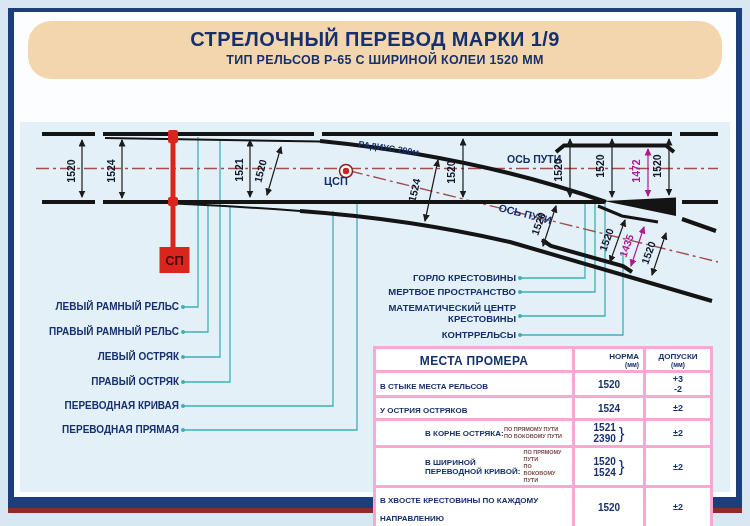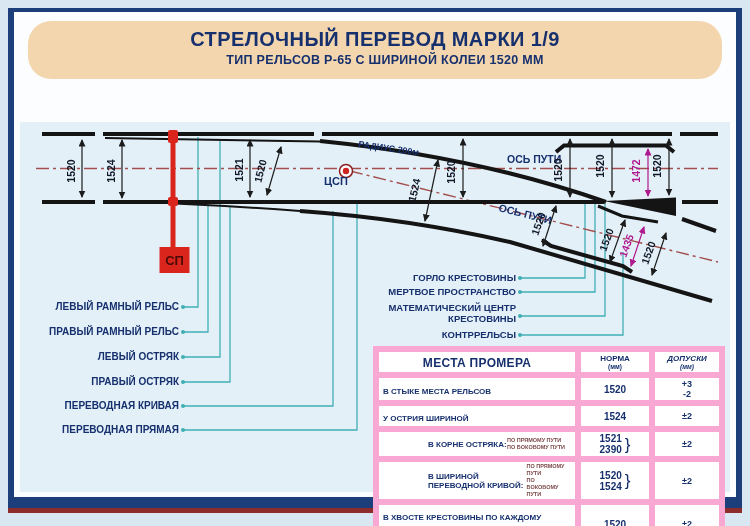--- a/index.html
+++ b/index.html
@@ -12,22 +12,22 @@
   .header-band{margin-top:4px;height:37px;background:#1d3f80;color:#ffffff;text-align:center;
                font-weight:bold;font-size:17px;letter-spacing:1px;line-height:37px;}
   .titlebox{margin:9px 14px 0 14px;height:58px;background:#f4d6ae;text-align:center;color:#16306e;border-radius:23px;}
   .titlebox .t1{font-size:20px;font-weight:bold;padding-top:7px;letter-spacing:0.4px;}
   .titlebox .t2{font-size:12.5px;font-weight:bold;margin-top:2px;letter-spacing:0.3px;padding-left:20px;}
   .panel{position:absolute;left:20px;top:122px;width:710px;height:370px;background:#e4f0f8;}
   .overlay{position:absolute;left:0;top:0;z-index:7;pointer-events:none;}
   
   .ptable{position:absolute;left:373px;top:346px;z-index:6;border-collapse:collapse;background:#ffffff;
           border:2px solid #9c4343;table-layout:fixed;}
-  .ptable td,.ptable th{border:6px solid #f9a8d4;color:#16306e;padding:1px 4px;vertical-align:middle;}
-  .ptable .c1{width:188px;} .ptable .c2{width:60px;} .ptable .c3{width:56px;font-style:italic;}
+  .ptable td,.ptable th{border:3px solid #f9a8d4;color:#16306e;padding:1px 4px;vertical-align:middle;}
+  .ptable .c1{width:188px;} .ptable .c2{width:60px;text-align:right;} .ptable .c3{width:56px;}
   .ptable th{text-align:center;}
   .h-main{font-size:12px;font-weight:bold;letter-spacing:0.3px;}
   .h-sub{font-size:8px;font-weight:bold;line-height:9px;}
   .h-unit{font-size:6.5px;font-weight:bold;}
   .rname{font-size:8px;font-weight:bold;line-height:9px;}
   .rcell{display:flex;justify-content:space-between;align-items:center;margin-left:45px;}
   .subs{font-size:5.5px;font-weight:bold;color:#7d4a4a;text-align:left;line-height:7px;padding-right:6px;}
   .val{font-size:10px;font-weight:bold;text-align:center;line-height:11px;}
   .valwrap{display:flex;align-items:center;justify-content:center;gap:3px;}
   .brace{font-size:17px;font-weight:normal;line-height:17px;}
@@ -67,21 +67,21 @@
       <td><span class="rname">В СТЫКЕ МЕСТА РЕЛЬСОВ</span></td>
       <td>
             <div class="val">1520</div>
           </td>
       <td>
             <div class="tol">+3</div>
           <div class="tol">-2</div>
           </td>
     </tr>
     <tr class="row2">
-      <td><span class="rname">У ОСТРИЯ ШИРИНОЙ</span></td>
+      <td><span class="rname">У ОСТРИЯ ОСТРЯКОВ</span></td>
       <td>
             <div class="val">1524</div>
           </td>
       <td>
             <div class="tol">±2</div>
           </td>
     </tr>
     <tr class="row3">
       <td>
             <div class="rcell">

